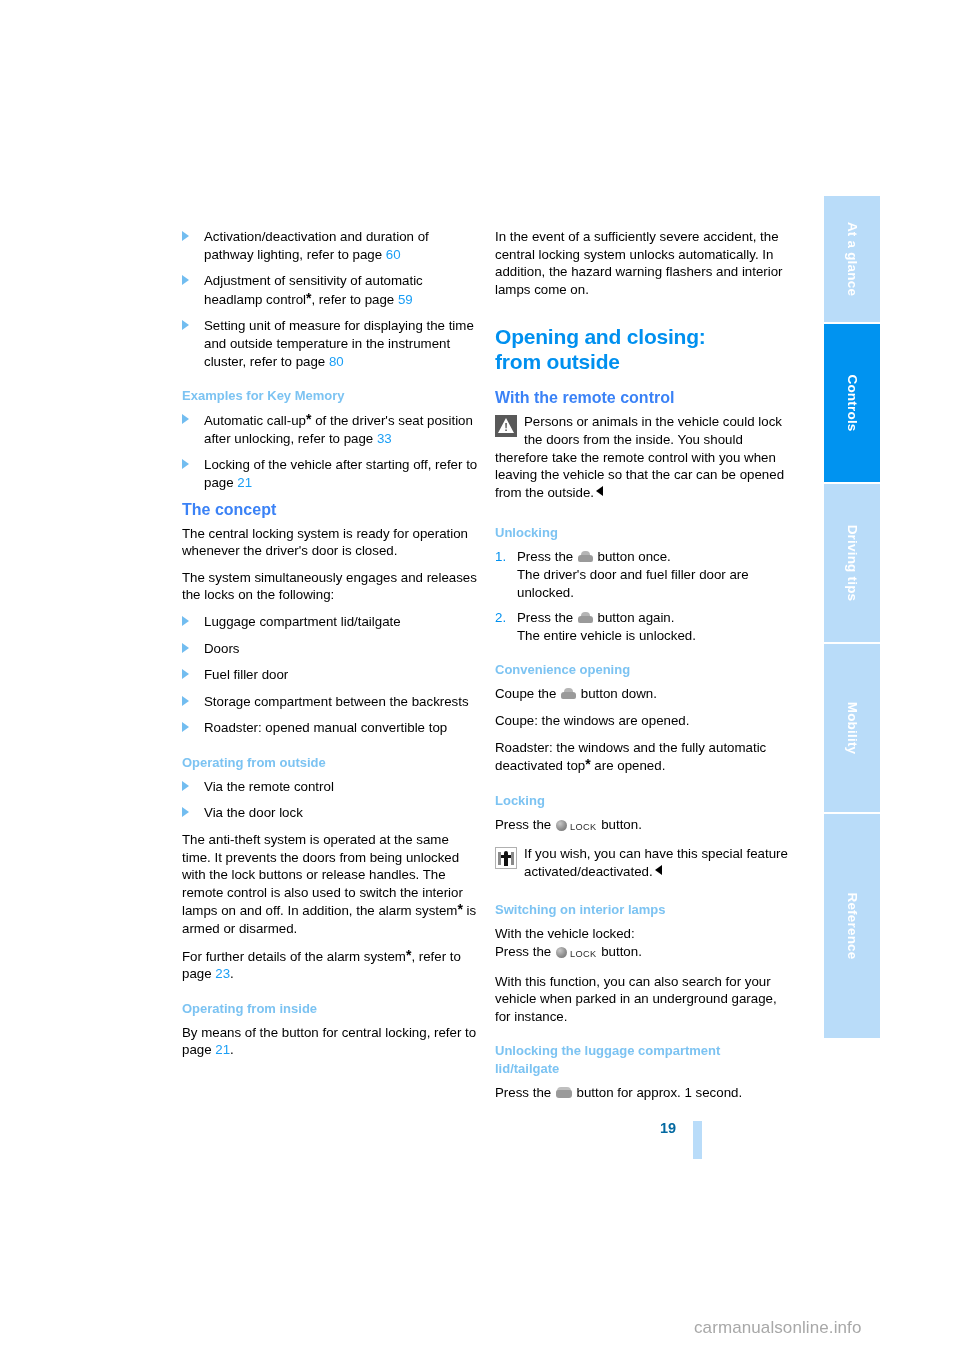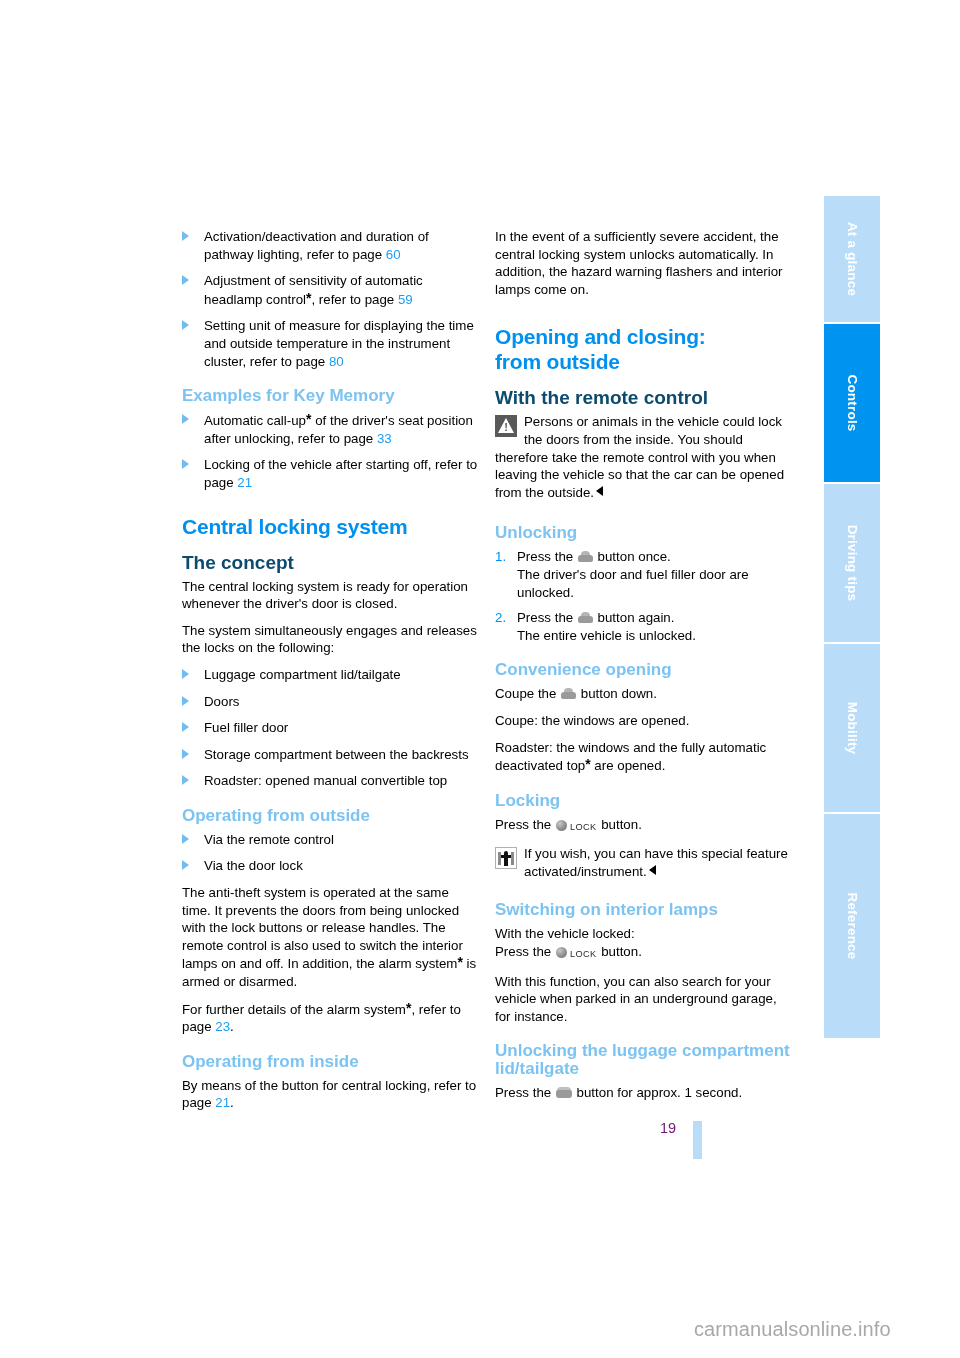--- a/index.html
+++ b/index.html
@@ -85,28 +85,28 @@
     font-size: 21px;
     line-height: 25px;
     font-weight: bold;
     color: #0090ef;
     margin: 22px 0 15px 0;
     letter-spacing: -0.2px;
   }
   h1.section-title.tight { margin-top: 26px; }
 
   h2.subhead-dark {
-    font-size: 19px;
+    font-size: 16px;
     line-height: 18px;
     font-weight: bold;
-    color: #0c4a6e;
+    color: #3b82f6;
     margin: 0 0 6px 0;
   }
   h3.subhead-light {
-    font-size: 17px;
+    font-size: 13px;
     line-height: 18px;
     font-weight: bold;
     color: #7cc3f2;
     margin: 17px 0 6px 0;
   }
 
   
   ul.bullets {
     list-style: none;
     margin: 0 0 9px 0;
@@ -307,39 +307,39 @@
     background: #bfbfbf;
     border-radius: 4px 4px 0 0;
   }
 
   
   #page-number {
     position: absolute;
     left: 648px;
     top: 1120px;
     font-size: 14.5px;
-    font-weight: normal;
-    color: #701a75;
+    font-weight: bold;
+    color: #0369a1;
     text-align: center;
   }
   #page-marker {
     position: absolute;
     left: 681px;
     top: 1121px;
     width: 9px;
     height: 38px;
     background: #b9dcf9;
   }
 
   
   #watermark {
     position: absolute;
     left: 682px;
     top: 1318px;
-    font-size: 20px;
+    font-size: 17px;
     color: #a8a8a8;
     letter-spacing: 0.1px;
     font-family: "Liberation Sans", sans-serif;
   }
 </style>
 </head>
 <body>
 
 <div id="page">
 
@@ -361,21 +361,20 @@
 
     <ul class="bullets">
       <li>
         <span class="tri"></span><span>Automatic call-up</span><span class="opt">*</span><span> of the driver's seat position after unlocking, refer to page </span><span class="pref">33</span>
       </li>
       <li>
         <span class="tri"></span><span>Locking of the vehicle after starting off, refer to page </span><span class="pref">21</span>
       </li>
     </ul>
 
-    <h1 class="section-title">Central locking system</h1>
 
     <h2 class="subhead-dark">The concept</h2>
     <p>The central locking system is ready for operation whenever the driver's door is closed.</p>
     <p>The system simultaneously engages and releases the locks on the following:</p>
 
     <ul class="bullets">
       <li><span class="tri"></span><span>Luggage compartment lid/tailgate</span></li>
       <li><span class="tri"></span><span>Doors</span></li>
       <li><span class="tri"></span><span>Fuel filler door</span></li>
       <li><span class="tri"></span><span>Storage compartment between the backrests</span></li>
@@ -438,21 +437,21 @@
     <p><span>Press the </span><span class="icon-lock"><span class="dot"></span><span class="lbl">LOCK</span></span><span> button.</span></p>
 
     <div class="notice">
       <span class="icon-box">
         <span class="service-icon">
             <span class="p-l"></span>
             <span class="p-mid"></span>
             <span class="p-r"></span>
           </span>
       </span>
-      <span>If you wish, you can have this special feature activated/instrument.</span><span class="endmark"></span>
+      <span>If you wish, you can have this special feature activated/deactivated.</span><span class="endmark"></span>
     </div>
     <div style="clear:both"></div>
 
     <h3 class="subhead-light" style="margin-top:12px;">Switching on interior lamps</h3>
     <p style="margin-bottom:9px;"><span>With the vehicle locked:</span><br><span>Press the </span><span class="icon-lock"><span class="dot"></span><span class="lbl">LOCK</span></span><span> button.</span></p>
     <p>With this function, you can also search for your vehicle when parked in an underground garage, for instance.</p>
 
     <h3 class="subhead-light">
       <span>Unlocking the luggage compartment</span><br>
       <span>lid/tailgate</span>

